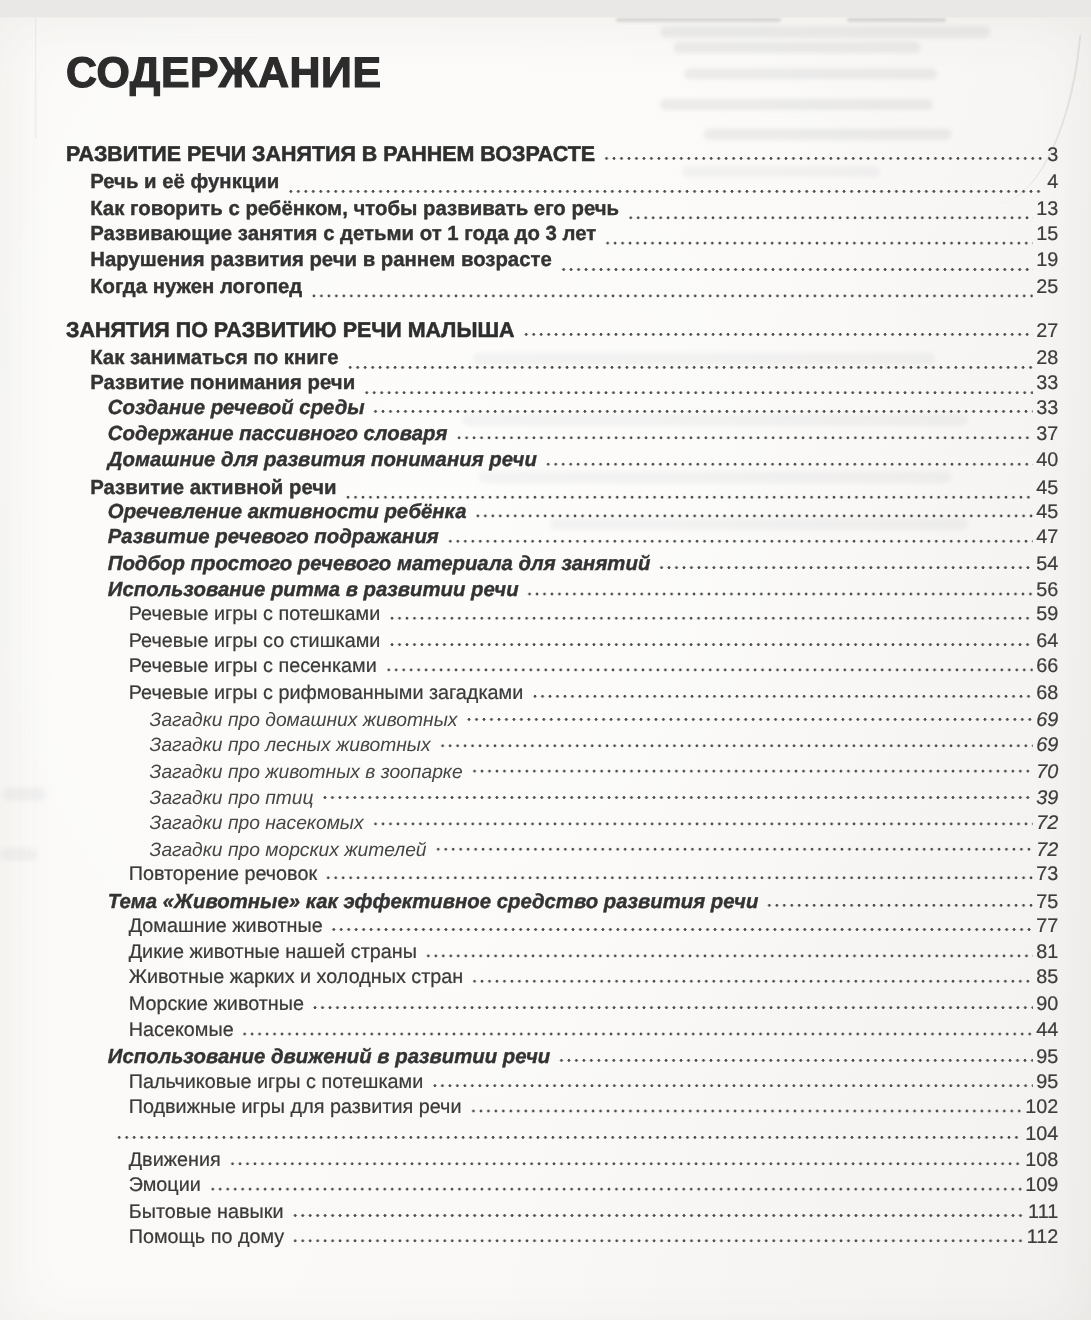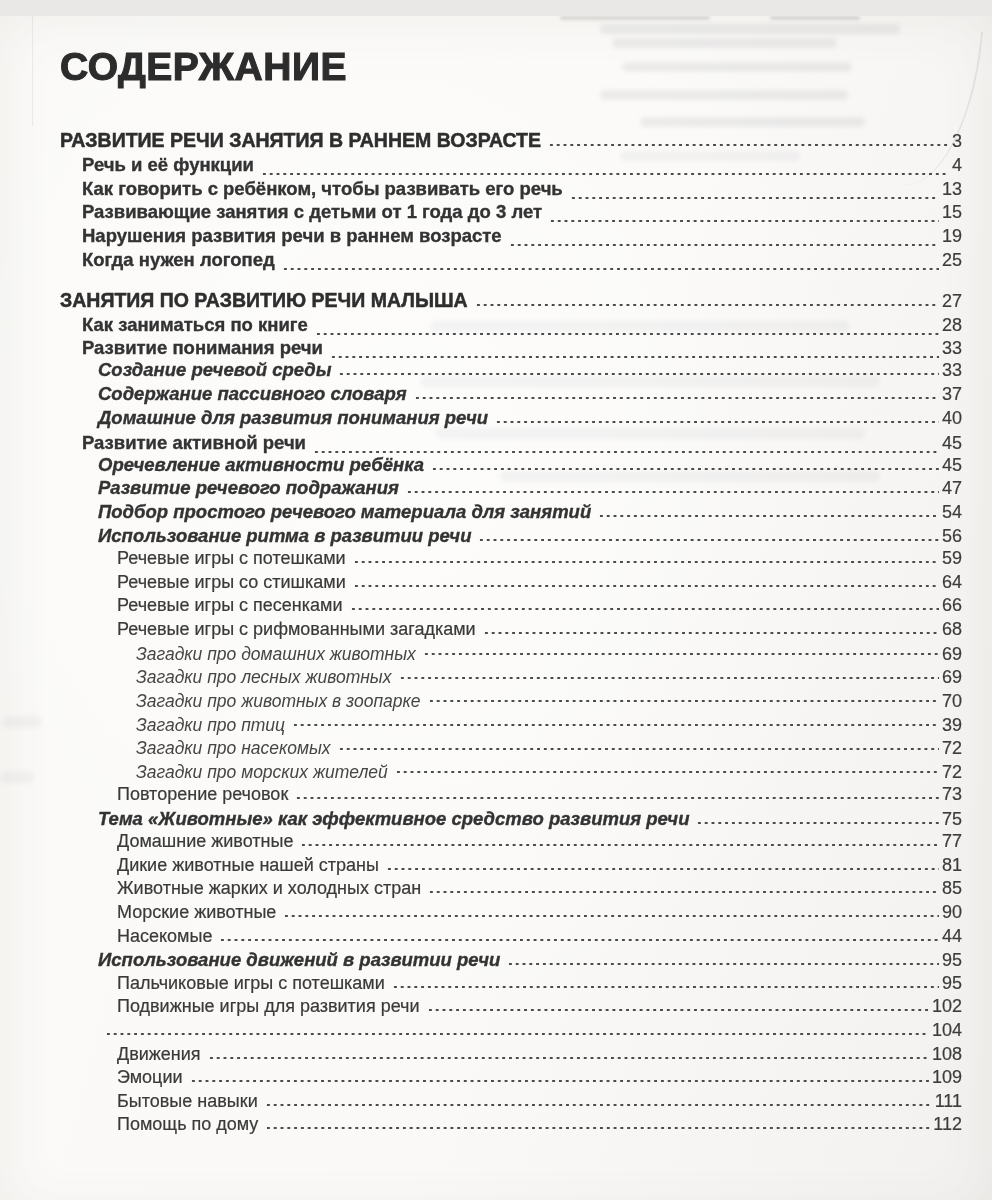--- a/index.html
+++ b/index.html
@@ -43,21 +43,21 @@
     background-image:radial-gradient(circle,#4c4c4c 1.15px, rgba(0,0,0,0) 1.5px);
     background-size:6.8px 4px;background-repeat:repeat-x;background-position:left bottom;
   }
   .pg{flex:0 0 auto;font-size:18px;font-weight:400;color:#3c3c3c;-webkit-text-stroke:0.2px #3c3c3c;}
   
   .s-caps .lbl{font-size:19.5px;font-weight:700;color:#2e2e2e;-webkit-text-stroke:0.5px #2e2e2e;}
   .s-bold .lbl{font-size:18.5px;font-weight:700;color:#333;-webkit-text-stroke:0.35px #333;}
   .s-bold-italic .lbl{font-size:18.5px;font-weight:700;font-style:italic;color:#333;-webkit-text-stroke:0.35px #333;}
   .s-regular .lbl{font-size:18px;font-weight:400;color:#3a3a3a;-webkit-text-stroke:0.2px #3a3a3a;}
   .s-italic .lbl{font-size:17.5px;font-style:italic;font-weight:400;color:#454545;}
-  .s-italic .pg{}
+  .s-italic .pg{font-style:italic;}
   
   .l0{padding-left:0;}
   .l1{padding-left:22px;align-items:flex-end;}
   .l2{padding-left:38px;}
   .l3{padding-left:57px;justify-content:space-between;}
   .l4{padding-left:76px;align-items:center;}
 </style>
 </head>
 <body>
 

